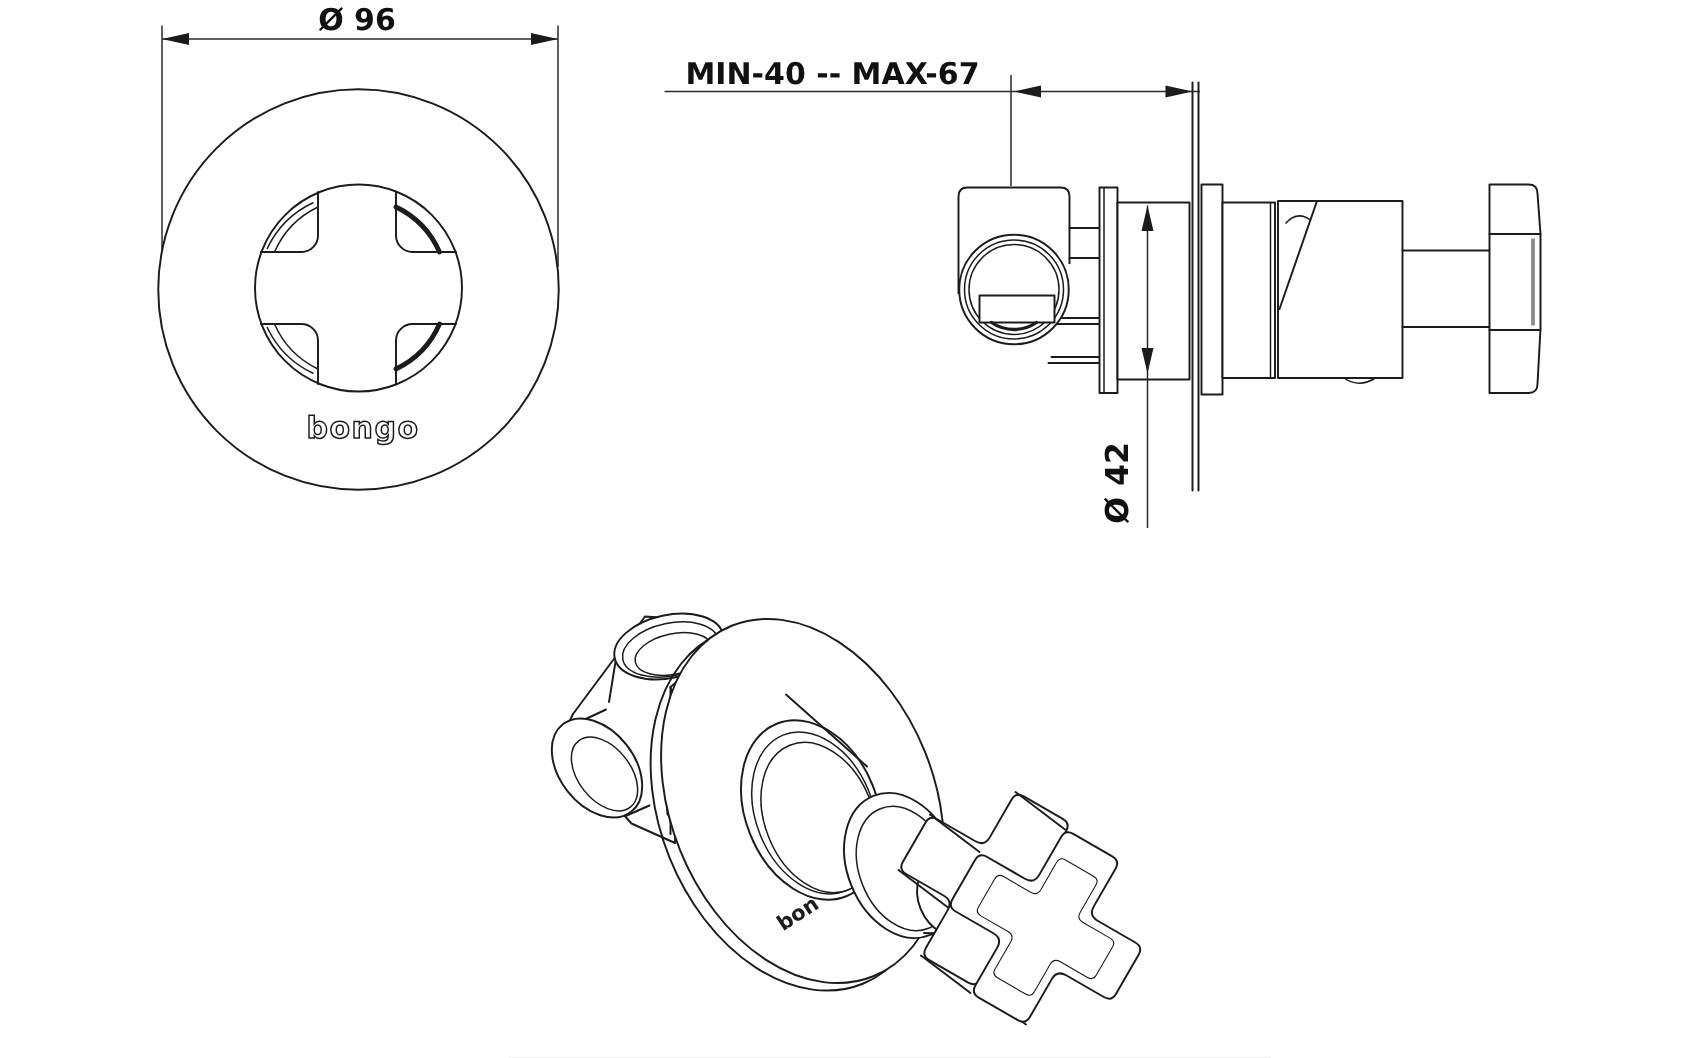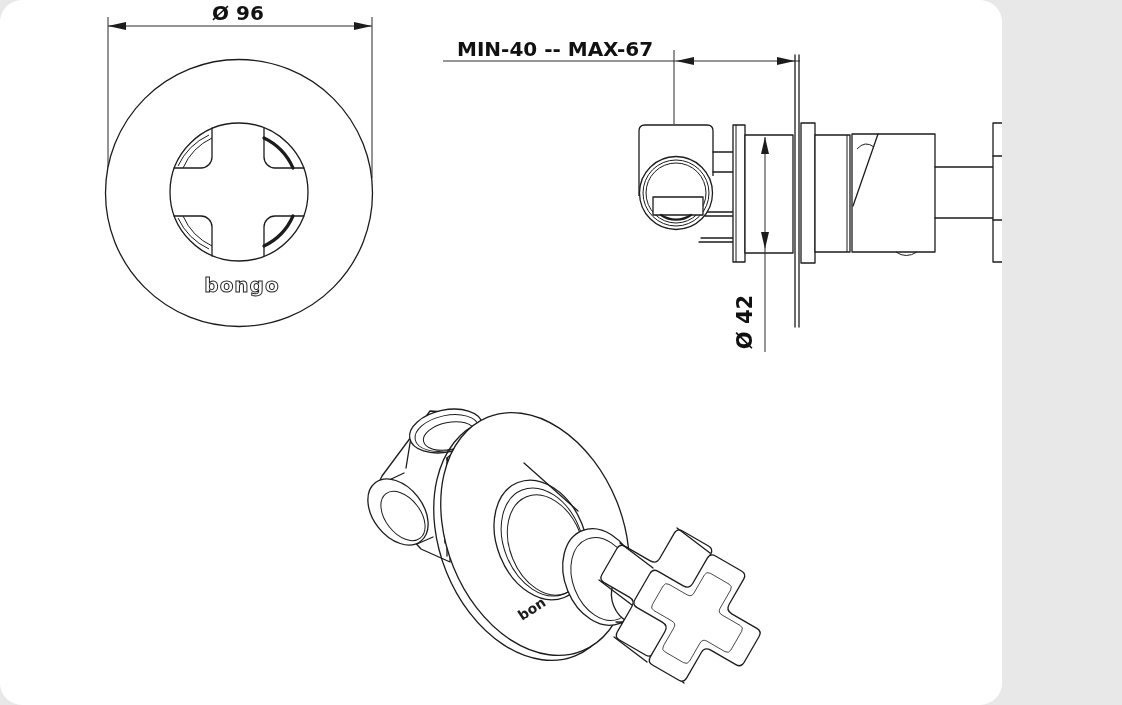--- a/index.html
+++ b/index.html
@@ -1,16 +1,16 @@
 <!DOCTYPE html>
 <html><head>
 <meta charset="utf-8">
 <style>
   html,body{margin:0;padding:0;background:#e8e8e8;font-family:"Liberation Sans",sans-serif;}
-  .canvas{position:relative;width:1002px;height:705px;background:#ffffff;overflow:hidden;border-radius:22px;}
+  .canvas{position:relative;width:1122px;height:705px;background:#ffffff;overflow:hidden;}
   svg{display:block;}
   .ln{fill:none;stroke:#1c1c1c;stroke-width:1.3;stroke-linecap:round;stroke-linejoin:round;}
   .fw{fill:#ffffff;stroke:#1c1c1c;stroke-width:1.3;stroke-linejoin:round;}
   .thin{fill:none;stroke:#1c1c1c;stroke-width:1.0;}
   .thick{fill:none;stroke:#1c1c1c;stroke-width:3.2;stroke-linecap:round;}
   .mid{fill:none;stroke:#1c1c1c;stroke-width:2.2;stroke-linecap:round;}
   .dim{fill:none;stroke:#2a2a2a;stroke-width:1.0;}
   .arrow{fill:#1c1c1c;stroke:none;}
   .dimtext{font-family:"DejaVu Sans","Liberation Sans",sans-serif;font-weight:bold;fill:#111;}
   .logo{font-family:"DejaVu Sans","Liberation Sans",sans-serif;font-weight:bold;letter-spacing:1px;

